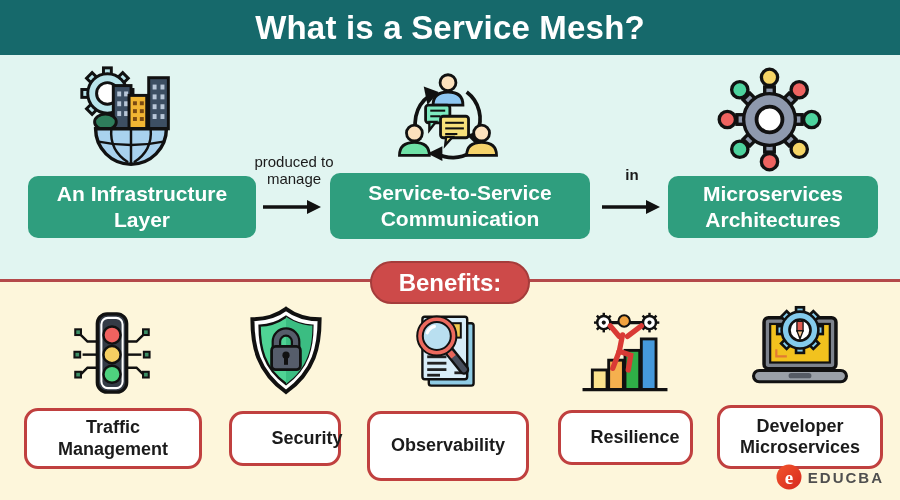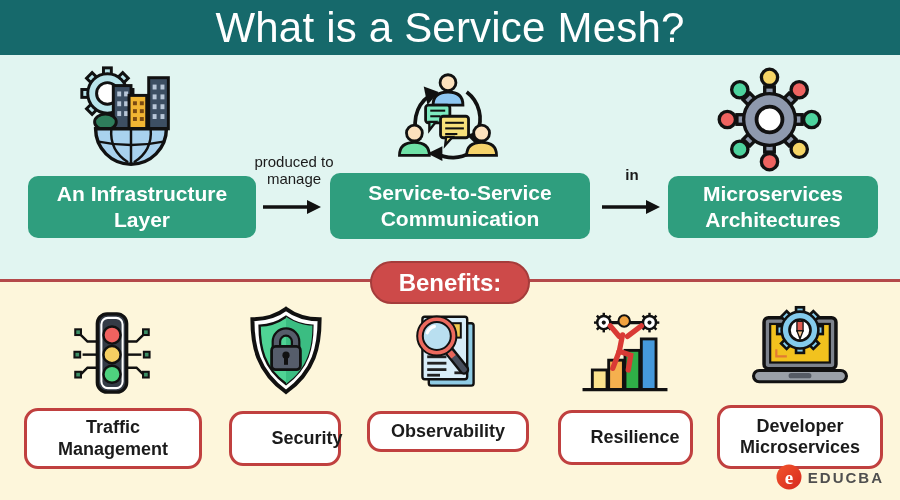--- a/index.html
+++ b/index.html
@@ -1,21 +1,21 @@
 <!DOCTYPE html>
 <html style="--teal-header: #16696b; --mint-bg: #e1f5f1; --cream-bg: #fdf6db; --node-green: #2f9e7e; --divider-red: #b4494a; --badge-red: #cd4a49; --label-border-red: #c0403f; --text-dark: #1b1b1b;"><head>
 <meta charset="utf-8">
 <style>
   html,body{margin:0;padding:0;}
   body{font-family:"Liberation Sans",sans-serif;}
   .canvas{position:relative;width:900px;height:500px;overflow:hidden;background:var(--cream-bg);}
   
   .header{position:absolute;left:0;top:0;width:900px;height:55px;background:var(--teal-header);
           display:flex;align-items:center;justify-content:center;}
-  .header h1{margin:0;color:#fff;font-size:42px;font-weight:normal;letter-spacing:.2px;}
+  .header h1{margin:0;color:#fff;font-size:33px;font-weight:bold;letter-spacing:.2px;}
   
   .flow-bg{position:absolute;left:0;top:55px;width:900px;height:224px;background:var(--mint-bg);}
   .flow-icon{position:absolute;}
   .node{position:absolute;background:var(--node-green);border-radius:10px;color:#fff;font-weight:bold;
         display:flex;align-items:center;justify-content:center;text-align:center;
         font-size:21px;line-height:1.22;padding:12px 6px;box-sizing:border-box;}
   #node-0{left:28px;top:176px;width:228px;height:62px;}
   #node-1{left:330px;top:173px;width:260px;height:66px;}
   #node-2{left:668px;top:176px;width:210px;height:62px;}
   .conn-label{position:absolute;color:var(--text-dark);font-size:15px;text-align:center;line-height:1.15;}
@@ -29,21 +29,21 @@
   .badge{position:absolute;left:370px;top:261px;width:160px;height:43px;border-radius:23px;
          background:var(--badge-red);border:2px solid #a53c3b;box-sizing:border-box;
          display:flex;align-items:center;justify-content:center;color:#fff;font-weight:bold;font-size:24px;}
   
   .benefit-icon{position:absolute;}
   .blabel{position:absolute;background:#fff;border:3px solid var(--label-border-red);border-radius:14px;
           box-sizing:border-box;display:flex;align-items:center;justify-content:center;text-align:center;
           font-weight:bold;font-size:18px;color:var(--text-dark);line-height:1.18;padding:0 4px;}
   #blabel-0{left:24px;top:408px;width:178px;height:61px;}
   #blabel-1{left:229px;top:411px;width:112px;height:55px;padding-left:48px;}
-  #blabel-2{left:367px;top:411px;width:162px;height:41px;}
+  #blabel-2{left:367px;top:411px;width:162px;height:70px;}
   #blabel-3{left:558px;top:410px;width:135px;height:55px;padding-left:23px;}
   #blabel-4{left:717px;top:405px;width:166px;height:64px;}
   
   .logo{position:absolute;right:16px;bottom:10px;display:flex;align-items:center;gap:6px;}
   .logo-text{font-size:15px;font-weight:600;color:#4f4f4f;letter-spacing:2px;}
 </style>
 </head>
 <body>
 
 <div class="canvas">

